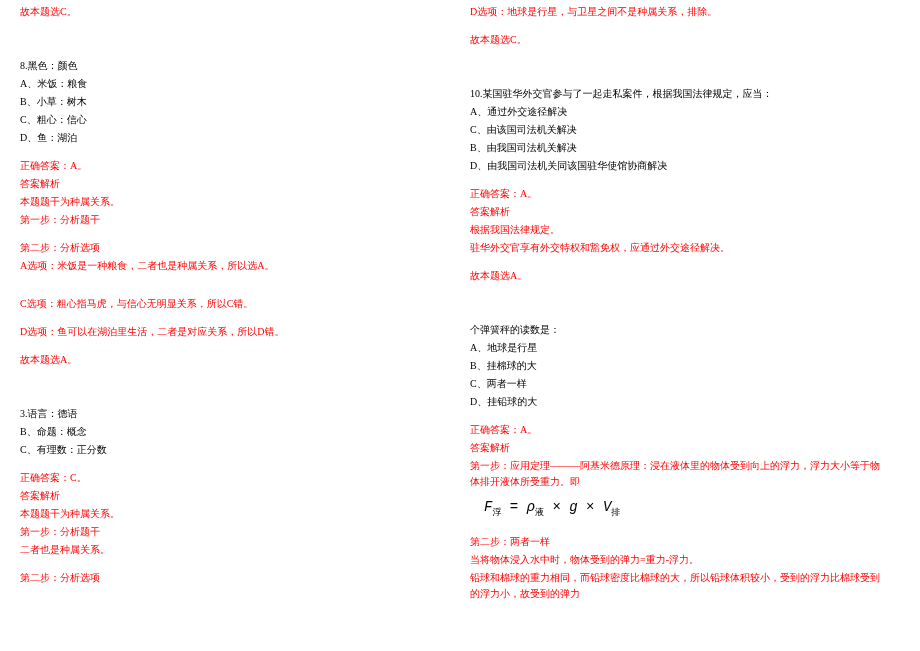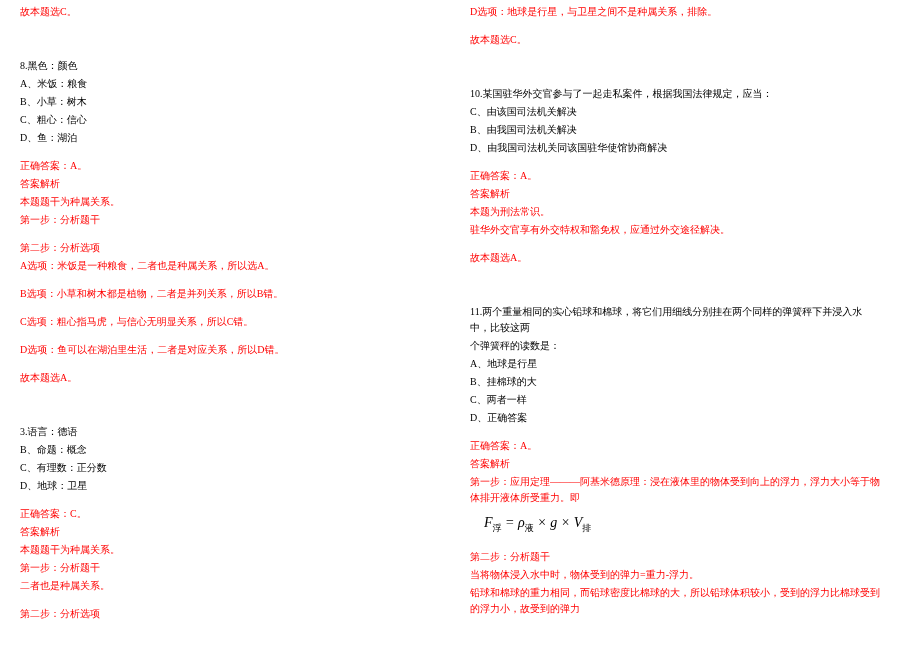--- a/index.html
+++ b/index.html
@@ -21,21 +21,21 @@
     width: 50%;
     padding-right: 20px;
   }
   .col-right { padding-left: 10px; }
   .red { color: #ff0000; }
   .black { color: #000; }
   .block { margin-bottom: 2px; }
   .spacer-sm { height: 10px; }
   .spacer-lg { height: 36px; }
   .formula {
-    font-family: Liberation Serif, serif;
+    font-family: Liberation Mono, monospace;
     font-size: 14px;
     font-style: italic;
     padding: 4px 0 4px 14px;
   }
   .sub { font-size: 9px; vertical-align: sub; font-style: normal;}
 </style>
 </head>
 <body>
 
 <div class="page">
@@ -51,80 +51,78 @@
     <div class="black block">D、鱼：湖泊</div>
     <div class="spacer-sm"></div>
     <div class="red block">正确答案：A。</div>
     <div class="red block">答案解析</div>
     <div class="red block">本题题干为种属关系。</div>
     <div class="red block">第一步：分析题干</div>
     <div class="spacer-sm"></div>
     <div class="red block">第二步：分析选项</div>
     <div class="red block">A选项：米饭是一种粮食，二者也是种属关系，所以选A。</div>
     <div class="spacer-sm"></div>
-    <div class="red block">B选项：小草和树木都是植物，二者是并列关系，所以B错。</div>
     <div class="spacer-sm"></div>
     <div class="red block">C选项：粗心指马虎，与信心无明显关系，所以C错。</div>
     <div class="spacer-sm"></div>
     <div class="red block">D选项：鱼可以在湖泊里生活，二者是对应关系，所以D错。</div>
     <div class="spacer-sm"></div>
     <div class="red block">故本题选A。</div>
 
     <div class="spacer-lg"></div>
 
     <div class="black block">3.语言：德语</div>
     <div class="black block">B、命题：概念</div>
     <div class="black block">C、有理数：正分数</div>
-    <div class="black block">D、地球：卫星</div>
     <div class="spacer-sm"></div>
     <div class="red block">正确答案：C。</div>
     <div class="red block">答案解析</div>
     <div class="red block">本题题干为种属关系。</div>
     <div class="red block">第一步：分析题干</div>
     <div class="red block">二者也是种属关系。</div>
     <div class="spacer-sm"></div>
     <div class="red block">第二步：分析选项</div>
 
   </div>
 
   <div class="col col-right">
     <div class="red block">D选项：地球是行星，与卫星之间不是种属关系，排除。</div>
     <div class="spacer-sm"></div>
     <div class="red block">故本题选C。</div>
 
     <div class="spacer-lg"></div>
 
     <div class="black block">10.某国驻华外交官参与了一起走私案件，根据我国法律规定，应当：</div>
+    <div class="black block">A、通过外交途径解决</div>
     <div class="black block">C、由该国司法机关解决</div>
     <div class="black block">B、由我国司法机关解决</div>
     <div class="black block">D、由我国司法机关同该国驻华使馆协商解决</div>
     <div class="spacer-sm"></div>
     <div class="red block">正确答案：A。</div>
     <div class="red block">答案解析</div>
-    <div class="red block">本题为刑法常识。</div>
+    <div class="red block">根据我国法律规定。</div>
     <div class="red block">驻华外交官享有外交特权和豁免权，应通过外交途径解决。</div>
     <div class="spacer-sm"></div>
     <div class="red block">故本题选A。</div>
 
     <div class="spacer-lg"></div>
 
-    <div class="black block">11.两个重量相同的实心铅球和棉球，将它们用细线分别挂在两个同样的弹簧秤下并浸入水中，比较这两</div>
     <div class="black block">个弹簧秤的读数是：</div>
     <div class="black block">A、地球是行星</div>
     <div class="black block">B、挂棉球的大</div>
     <div class="black block">C、两者一样</div>
-    <div class="black block">D、正确答案</div>
+    <div class="black block">D、挂铅球的大</div>
     <div class="spacer-sm"></div>
     <div class="red block">正确答案：A。</div>
     <div class="red block">答案解析</div>
     <div class="red block">第一步：应用定理———阿基米德原理：浸在液体里的物体受到向上的浮力，浮力大小等于物体排开液体所受重力。即</div>
 
     <div class="formula black">
       <span>F</span><span class="sub">浮</span><span> = </span><span>ρ</span><span class="sub">液</span><span> × </span><span>g</span><span> × </span><span>V</span><span class="sub">排</span>
     </div>
 
     <div class="spacer-sm"></div>
-    <div class="red block">第二步：分析题干</div>
+    <div class="red block">第二步：两者一样</div>
     <div class="red block">当将物体浸入水中时，物体受到的弹力=重力-浮力。</div>
     <div class="red block">铅球和棉球的重力相同，而铅球密度比棉球的大，所以铅球体积较小，受到的浮力比棉球受到的浮力小，故受到的弹力</div>
 
   </div>
 </div>
 
 </body></html>

